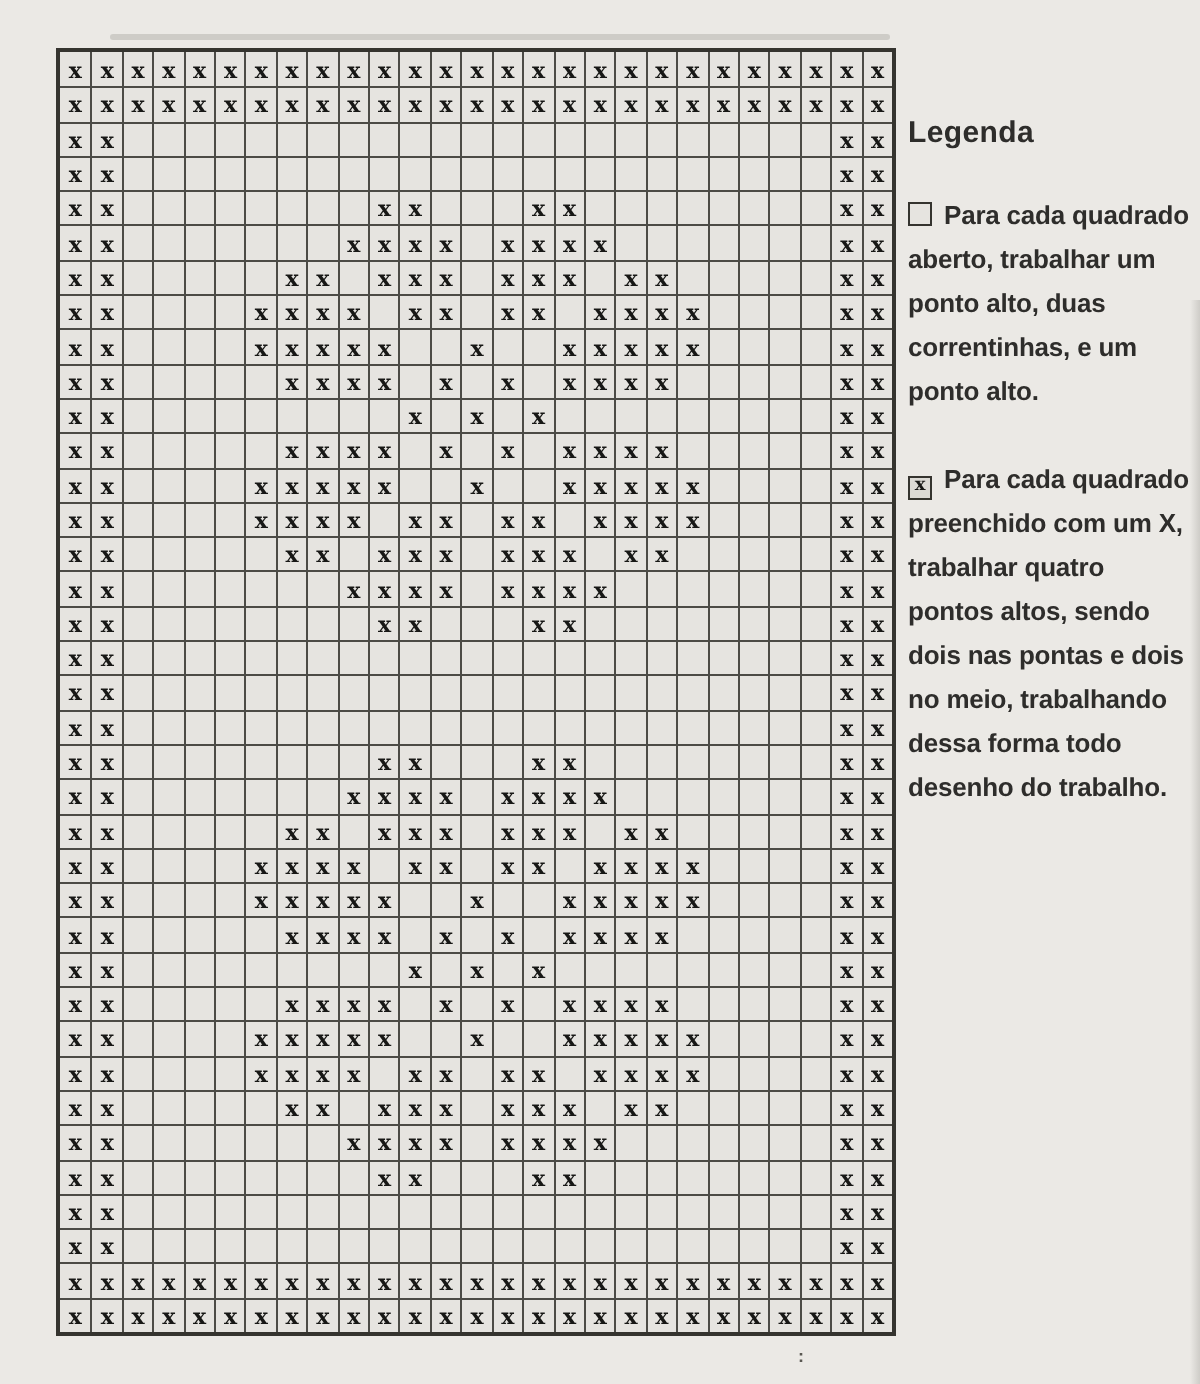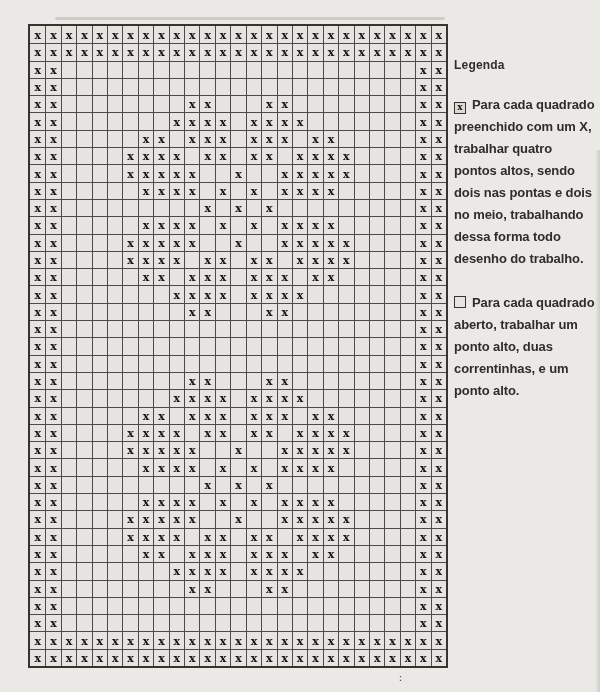--- a/index.html
+++ b/index.html
@@ -48,21 +48,21 @@
     color:#171715;
     padding-top:1px;
   }
 
   
   #legend{
     position:absolute;left:454px;top:58px;width:146px;
     color:#2e2d2b;
   }
   .legend-title{
-    font-size:12px;font-weight:bold;letter-spacing:.2px;
+    font-size:15px;font-weight:bold;letter-spacing:.2px;
   }
   .legend-item{
     margin-top:22px;
     font-size:13px;font-weight:bold;
     line-height:22px;
     letter-spacing:-0.1px;
     white-space:pre-line;
   }
   .icon-box{
     display:inline-flex;align-items:center;justify-content:center;
@@ -1082,27 +1082,27 @@
     <div class="cell filled">x</div>
     <div class="cell filled">x</div>
     <div class="cell filled">x</div>
     <div class="cell filled">x</div>
     <div class="cell filled">x</div>
   </div>
 
 <div id="legend">
   <div class="legend-title">Legenda</div>
 
+  <div class="legend-item"><span class="icon-box"></span><span>Para cada quadrado
+aberto, trabalhar um
+ponto alto, duas
+correntinhas, e um
+ponto alto.</span></div>
+
   <div class="legend-item"><span class="icon-box filled">x</span><span>Para cada quadrado
 preenchido com um X,
 trabalhar quatro
 pontos altos, sendo
 dois nas pontas e dois
 no meio, trabalhando
 dessa forma todo
 desenho do trabalho.</span></div>
-
-  <div class="legend-item"><span class="icon-box"></span><span>Para cada quadrado
-aberto, trabalhar um
-ponto alto, duas
-correntinhas, e um
-ponto alto.</span></div>
 </div>
 
 </body></html>

